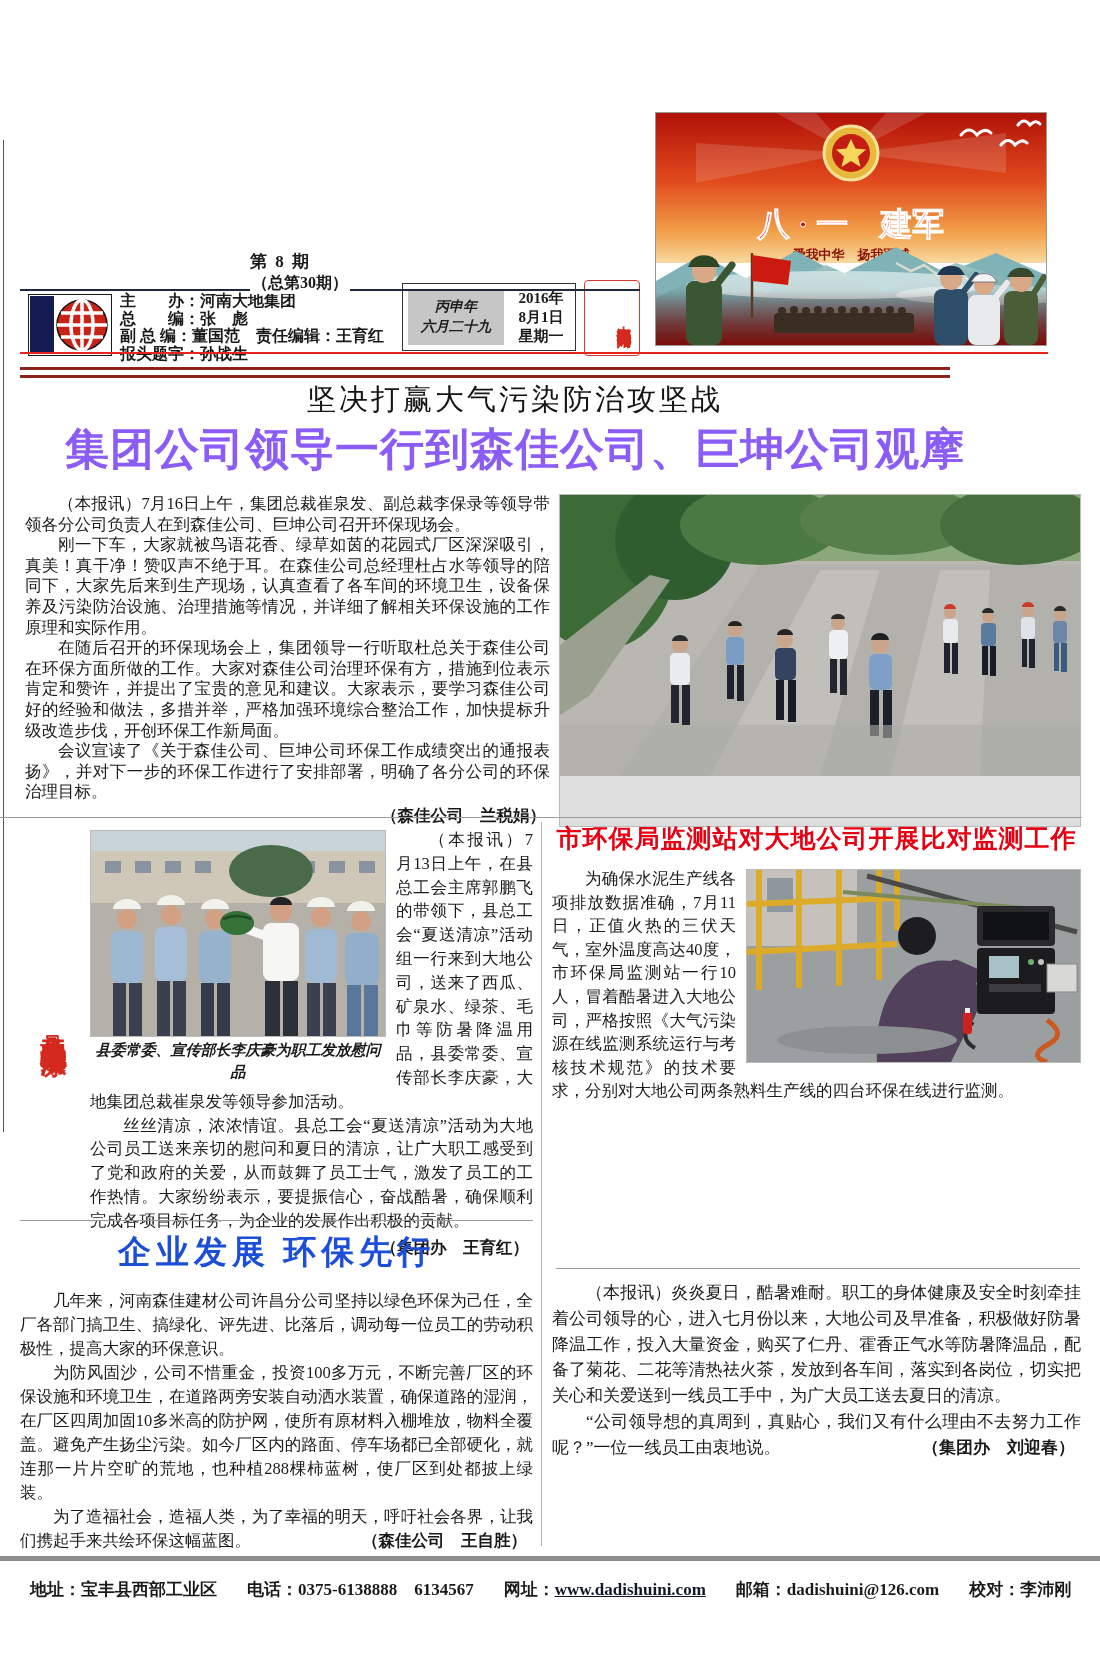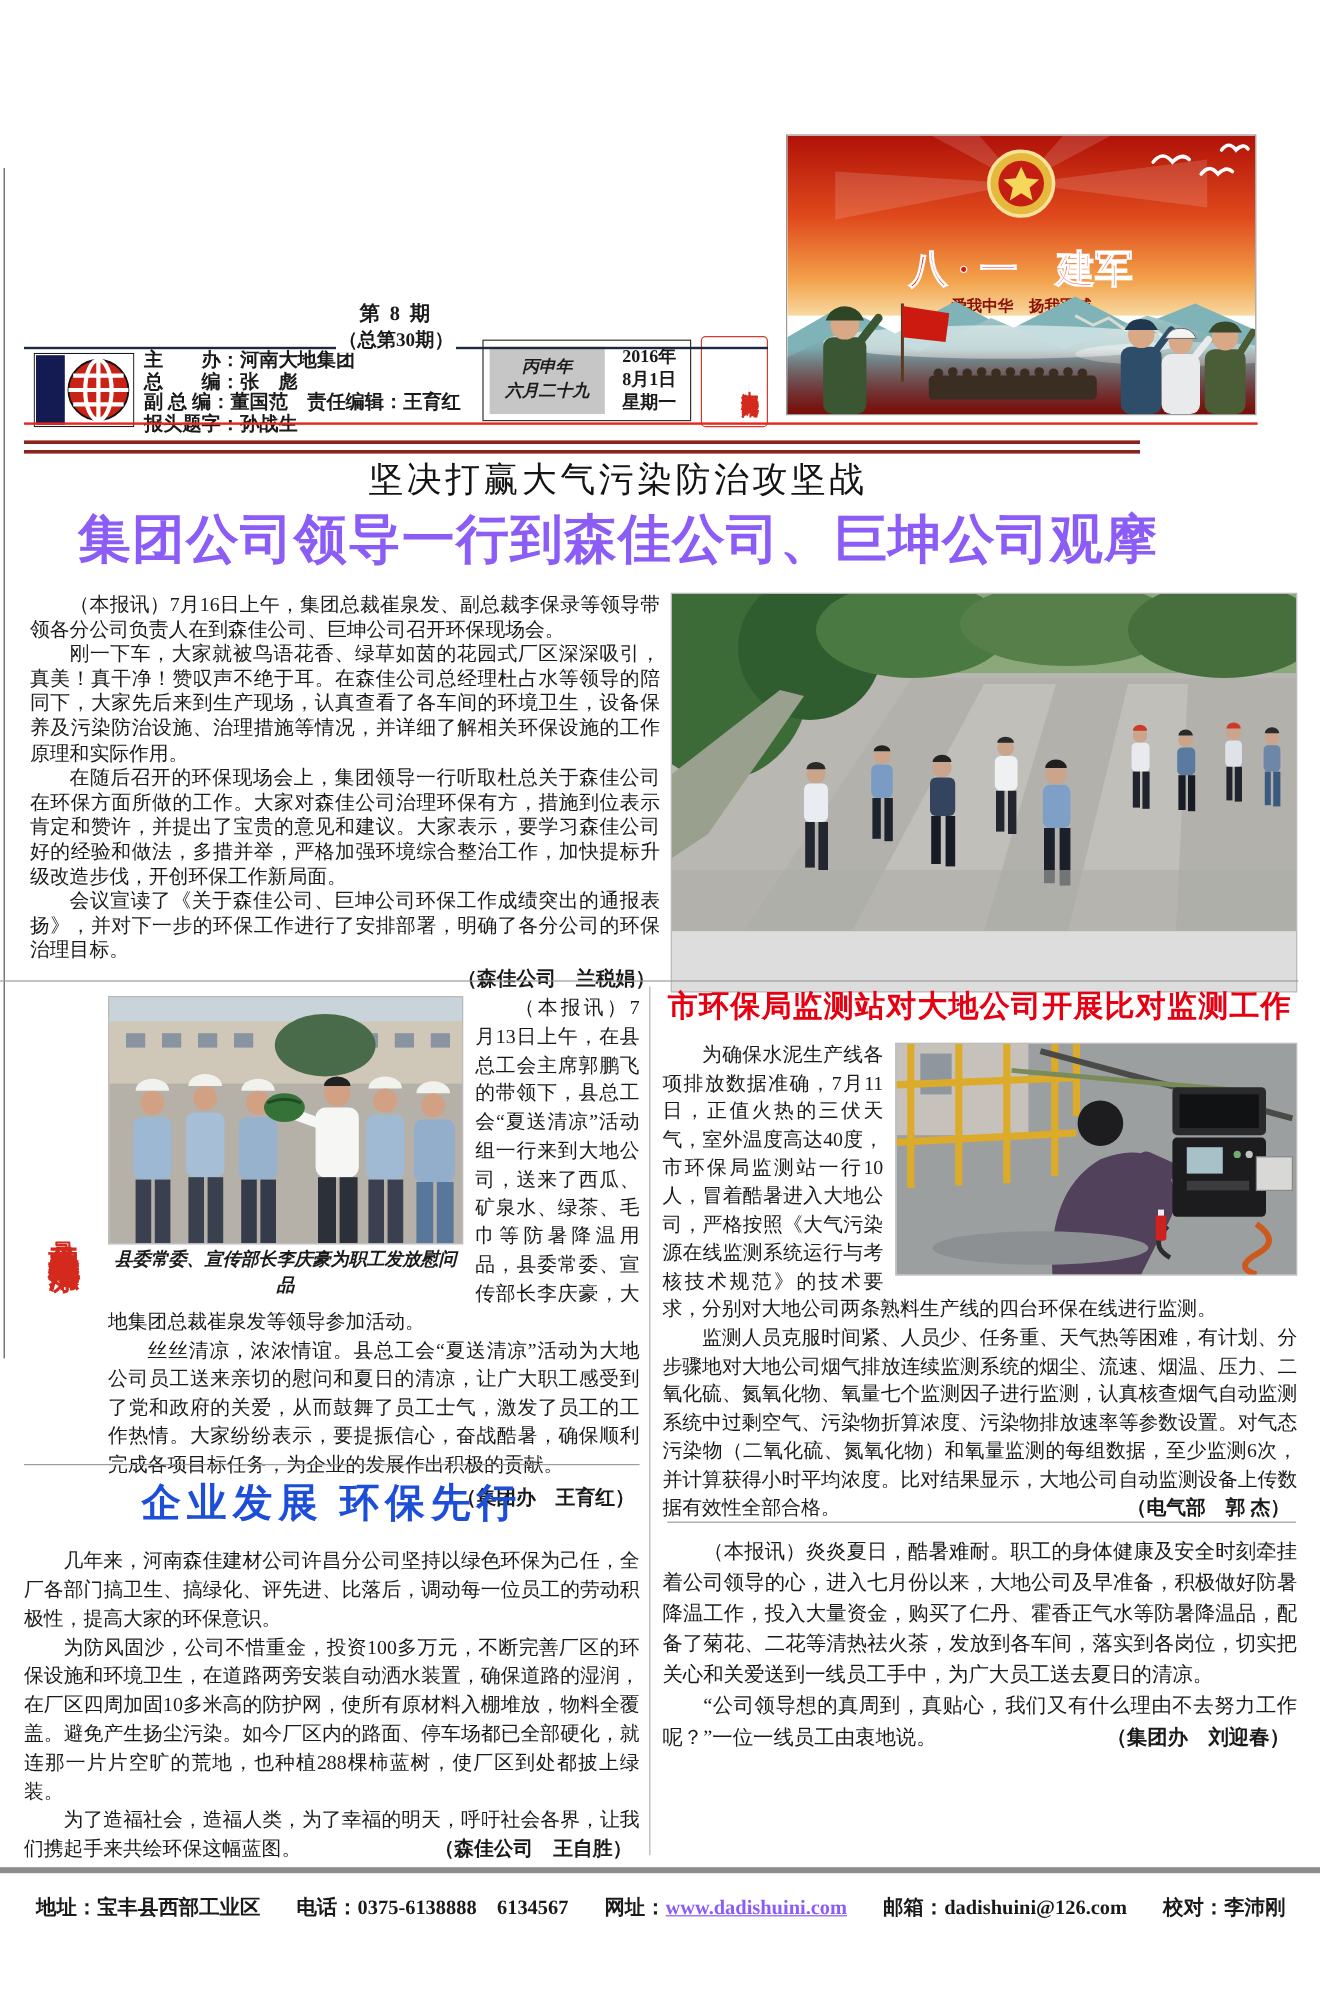--- a/index.html
+++ b/index.html
@@ -6,21 +6,21 @@
   html,body { width:1100px; height:1664px; background:#ffffff; overflow:hidden;
               font-family:"Liberation Serif","DejaVu Serif",serif; color:#1a1a1a; }
   .abs { position:absolute; }
   #page { position:relative; width:1100px; height:1664px; background:#fff; }
 
   
   #left-rule { left:3px; top:140px; width:1px; height:992px; background:#555; }
   #masthead-title { left:50px; top:98px; width:575px; text-align:center;
     font-size:108px; font-weight:bold; color:#e8230f; line-height:1.25; letter-spacing:2px; }
   #masthead-rule-top { left:20px; top:289px; width:620px; height:2px; background:#1d2940; z-index:1; }
-  #issue-block { left:250px; top:250px; width:160px; text-align:center; z-index:2; }
+  #issue-block { left:250px; top:250px; width:160px; z-index:2; }
   #issue-no { font-size:17px; font-weight:bold; letter-spacing:2px; }
   #issue-total { font-size:16px; font-weight:bold; background:#fff; display:inline-block; padding:0 2px; }
   #globe-logo { left:28px; top:294px; width:84px; height:62px; }
   #masthead-info { left:120px; top:292px; width:290px; font-size:16px; line-height:17.5px; font-weight:600; }
   #date-box { left:402px; top:283px; width:174px; height:68px; border:1px solid #333;
     display:flex; align-items:stretch; background:#fff; }
   #date-box .lunar { flex:0 0 96px; background:#c6c6c6; margin:5px 3px 5px 5px;
     display:flex; flex-direction:column; justify-content:center; align-items:center;
     font-size:14px; font-weight:bold; font-style:italic; line-height:20px; }
   #date-box .greg { flex:1; display:flex; flex-direction:column; justify-content:center;
@@ -82,21 +82,21 @@
   #cooling-article { left:552px; top:1280px; width:529px; }
   #cooling-title { color:#1ea04a; font-size:33px; font-weight:bold; text-align:center;
     letter-spacing:3px; margin-bottom:12px; }
   #cooling-body { font-size:17px; line-height:25.8px; text-align:justify; }
   #cooling-body p { text-indent:2em; }
 
   
   #footer-bar { left:0; top:1556px; width:1100px; height:5px; background:#8c8c8c; }
   #footer { left:30px; top:1578px; width:1050px; display:flex; gap:30px;
     font-size:17px; font-weight:600; white-space:nowrap; }
-  #footer a { color:#8b5cf6; text-decoration:underline;margin-top:21px; }
+  #footer a { color:#0f172a; text-decoration:underline;margin-top:21px; }
 </style>
 </head>
 <body>
 
 <div id="page">
 
   <div class="abs" id="left-rule"></div>
 
 
   <div class="abs" id="masthead-rule-top"></div>
@@ -443,24 +443,20 @@
           <path d="M226,152 q-16,16 2,26" stroke="#2c2c2c" stroke-width="4" fill="none"></path>
           <g>
               <rect x="216" y="142" width="9" height="22" rx="3" fill="#cc2222"></rect>
               <rect x="218" y="138" width="5" height="5" fill="#eee"></rect>
             </g>
           <rect x="300" y="94" width="30" height="28" fill="#d8d8d6" stroke="#888"></rect>
           <ellipse cx="120" cy="170" rx="90" ry="14" fill="#8c9092"></ellipse>
         </svg>
       </div>
       <p>为确保水泥生产线各项排放数据准确，7月11日，正值火热的三伏天气，室外温度高达40度，市环保局监测站一行10人，冒着酷暑进入大地公司，严格按照《大气污染源在线监测系统运行与考核技术规范》的技术要求，分别对大地公司两条熟料生产线的四台环保在线进行监测。</p>
-      <p>
-        <span>监测人员克服时间紧、人员少、任务重、天气热等困难，有计划、分步骤地对大地公司烟气排放连续监测系统的烟尘、流速、烟温、压力、二氧化硫、氮氧化物、氧量七个监测因子进行监测，认真核查烟气自动监测系统中过剩空气、污染物折算浓度、污染物排放速率等参数设置。对气态污染物（二氧化硫、氮氧化物）和氧量监测的每组数据，至少监测6次，并计算获得小时平均浓度。比对结果显示，大地公司自动监测设备上传数据有效性全部合格。</span>
-        <span class="byline-inline">（电气部　郭 杰）</span>
-      </p>
     </div>
   </div>
 
   <div class="abs" id="left-separator2"></div>
   <div class="abs" id="dev-article">
     <div id="dev-title">企业发展  环保先行</div>
     <div id="dev-body">
       <p>几年来，河南森佳建材公司许昌分公司坚持以绿色环保为己任，全厂各部门搞卫生、搞绿化、评先进、比落后，调动每一位员工的劳动积极性，提高大家的环保意识。</p>
       <p>为防风固沙，公司不惜重金，投资100多万元，不断完善厂区的环保设施和环境卫生，在道路两旁安装自动洒水装置，确保道路的湿润，在厂区四周加固10多米高的防护网，使所有原材料入棚堆放，物料全覆盖。避免产生扬尘污染。如今厂区内的路面、停车场都已全部硬化，就连那一片片空旷的荒地，也种植288棵柿蓝树，使厂区到处都披上绿装。</p>
       <p>

